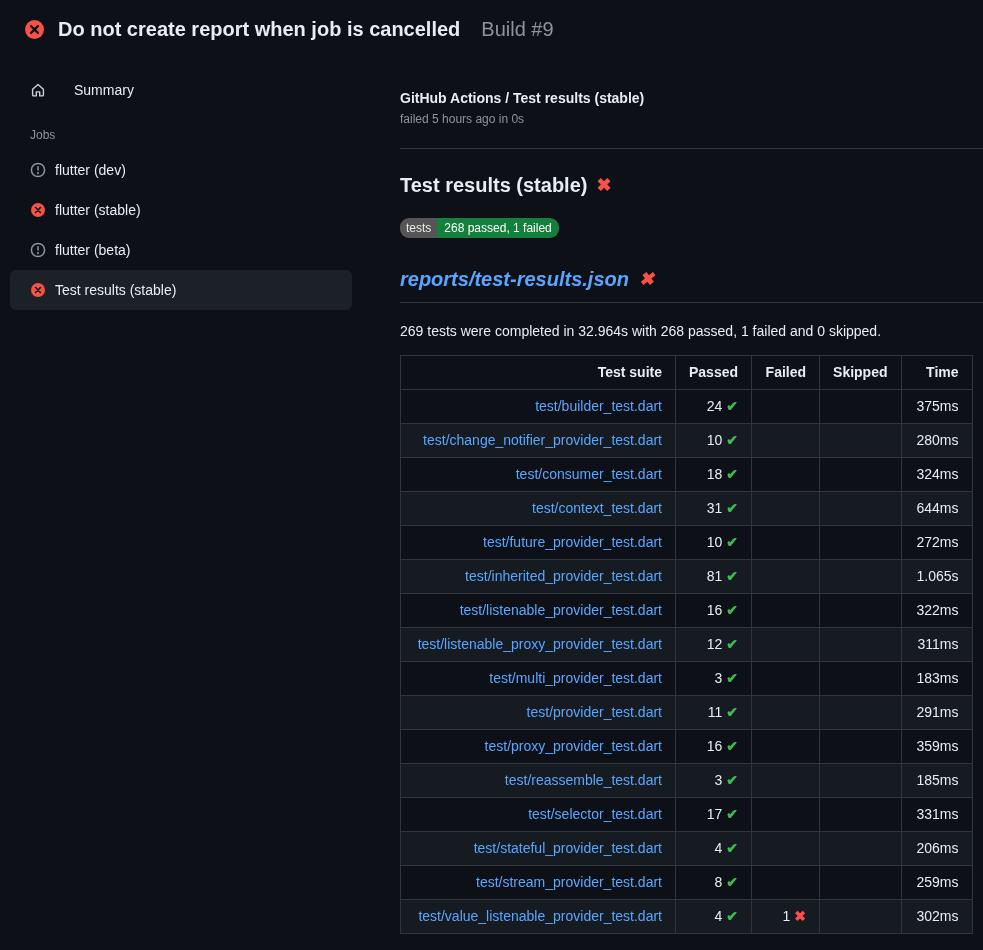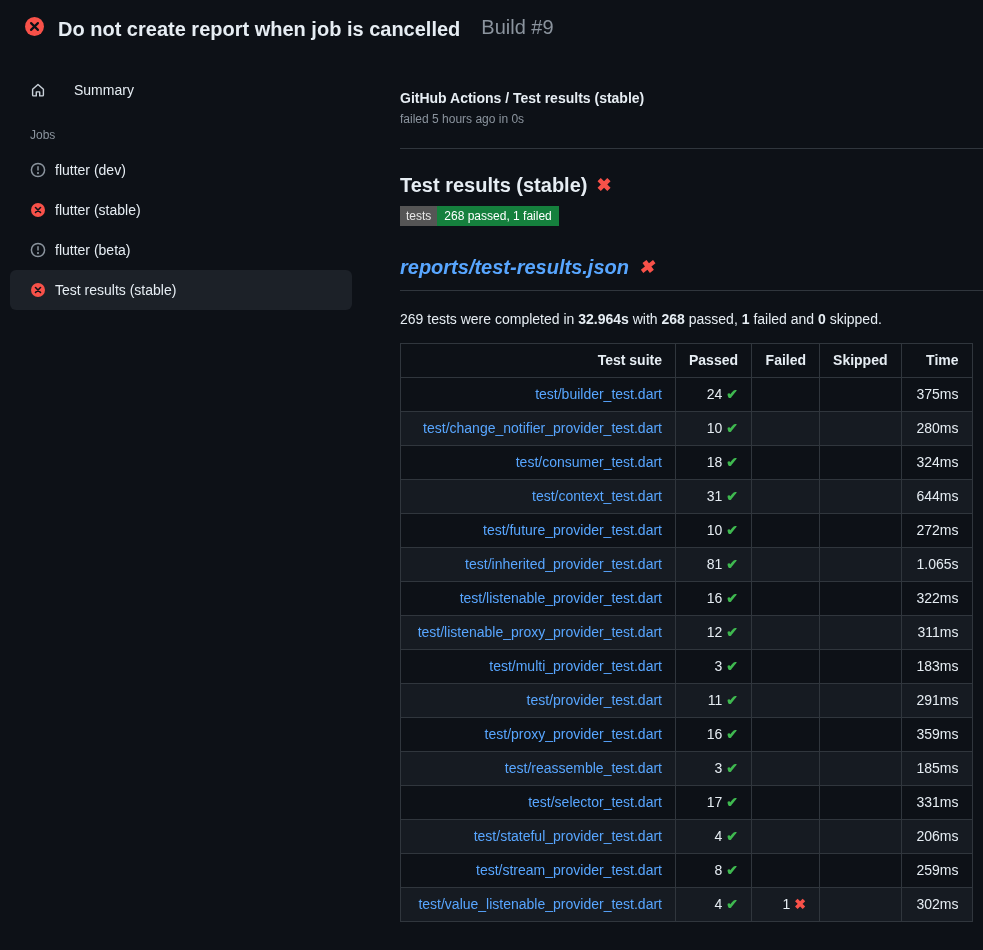--- a/index.html
+++ b/index.html
@@ -4,21 +4,21 @@
 <style>
   * { margin:0; padding:0; box-sizing:border-box; }
   html,body { background:#0d1117; }
   body {
     width:983px; height:950px; overflow:hidden;
     color:#e6edf3;
     font-family:"Liberation Sans", sans-serif;
     font-size:14px;
   }
   
-  .top-header { display:flex; align-items:flex-start; gap:13px; padding:16px 24px 14px 24px; }
+  .top-header { display:flex; align-items:center; gap:13px; padding:16px 24px 14px 24px; }
   .status-icon-lg svg { display:block; }
   .page-title { font-size:20px; font-weight:700; color:#e6edf3; line-height:26px; }
   .build-number { font-size:20px; font-weight:400; color:#8b949e; margin-left:8px; }
 
   
   .layout { display:flex; align-items:flex-start; }
   .sidebar { width:392px; flex:none; padding:8px 0 0 10px; }
   .side-item {
     display:flex; align-items:center; gap:9px;
     width:342px; padding:10px 8px 10px 20px;
@@ -32,29 +32,29 @@
 
   
   main { flex:1; min-width:0; padding:34px 0 0 8px; }
   .breadcrumb { font-weight:700; font-size:14px; color:#e6edf3; }
   .run-meta { color:#8b949e; font-size:12px; margin-top:6px; }
   .run-header { padding-bottom:22px; border-bottom:1px solid #30363d; }
 
   .section-heading { display:flex; align-items:center; gap:9px; font-size:20px; font-weight:700; margin-top:23px; line-height:26px; }
   .x-glyph { color:#f85149; font-size:18px; font-weight:700; line-height:1; }
 
-  .badge { display:inline-flex; margin-top:8px; font-size:12px; border-radius:0; overflow:hidden; line-height:1; }
+  .badge { display:inline-flex; margin-top:20px; font-size:12px; border-radius:9px; overflow:hidden; line-height:1; }
   .badge-label { background:#555555; color:#e8e8e8; padding:4px 6px; }
   .badge-value { background:#15803d; color:#ffffff; padding:4px 7px; }
 
   .report-heading { display:flex; align-items:center; gap:10px; font-size:20px; font-weight:700; margin-top:28px; padding-bottom:10px; border-bottom:1px solid #30363d; line-height:26px;font-style:italic; }
   .report-link { color:#58a6ff; text-decoration:none; }
 
   .summary-line { margin-top:20px; font-size:14px; color:#e6edf3; }
-  .summary-line .bold { font-weight:700; }
+  .summary-line .bold { font-weight:400; }
 
   
   table.results { border-collapse:collapse; margin-top:16px; font-size:14px; table-layout:fixed; }
   .results th, .results td { border:1px solid #30363d; padding:7px 13px; text-align:right; white-space:nowrap; overflow:hidden; line-height:19px; }
   .results th:first-child, .results td:first-child { text-align:right;padding-left:16px; }
   .results thead th { font-weight:700; color:#e6edf3; }
   .results tbody tr:nth-child(even) { background:#161b22; }
   .results a { color:#58a6ff; text-decoration:none; }
   .check { color:#3fb950; font-weight:700; margin-left:4px; }
   .cross { color:#f85149; font-weight:700; margin-left:4px; }

